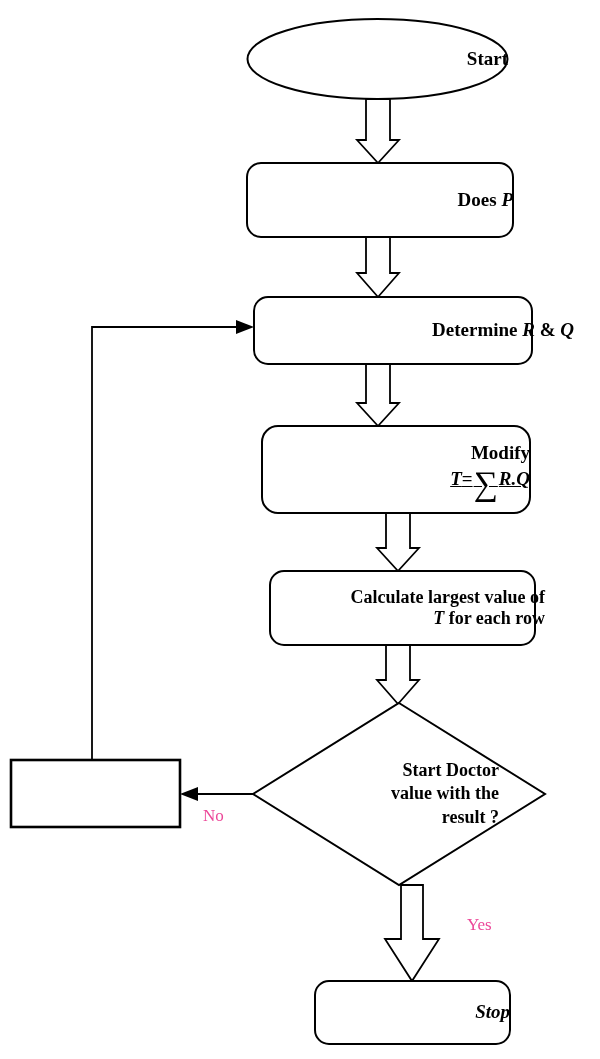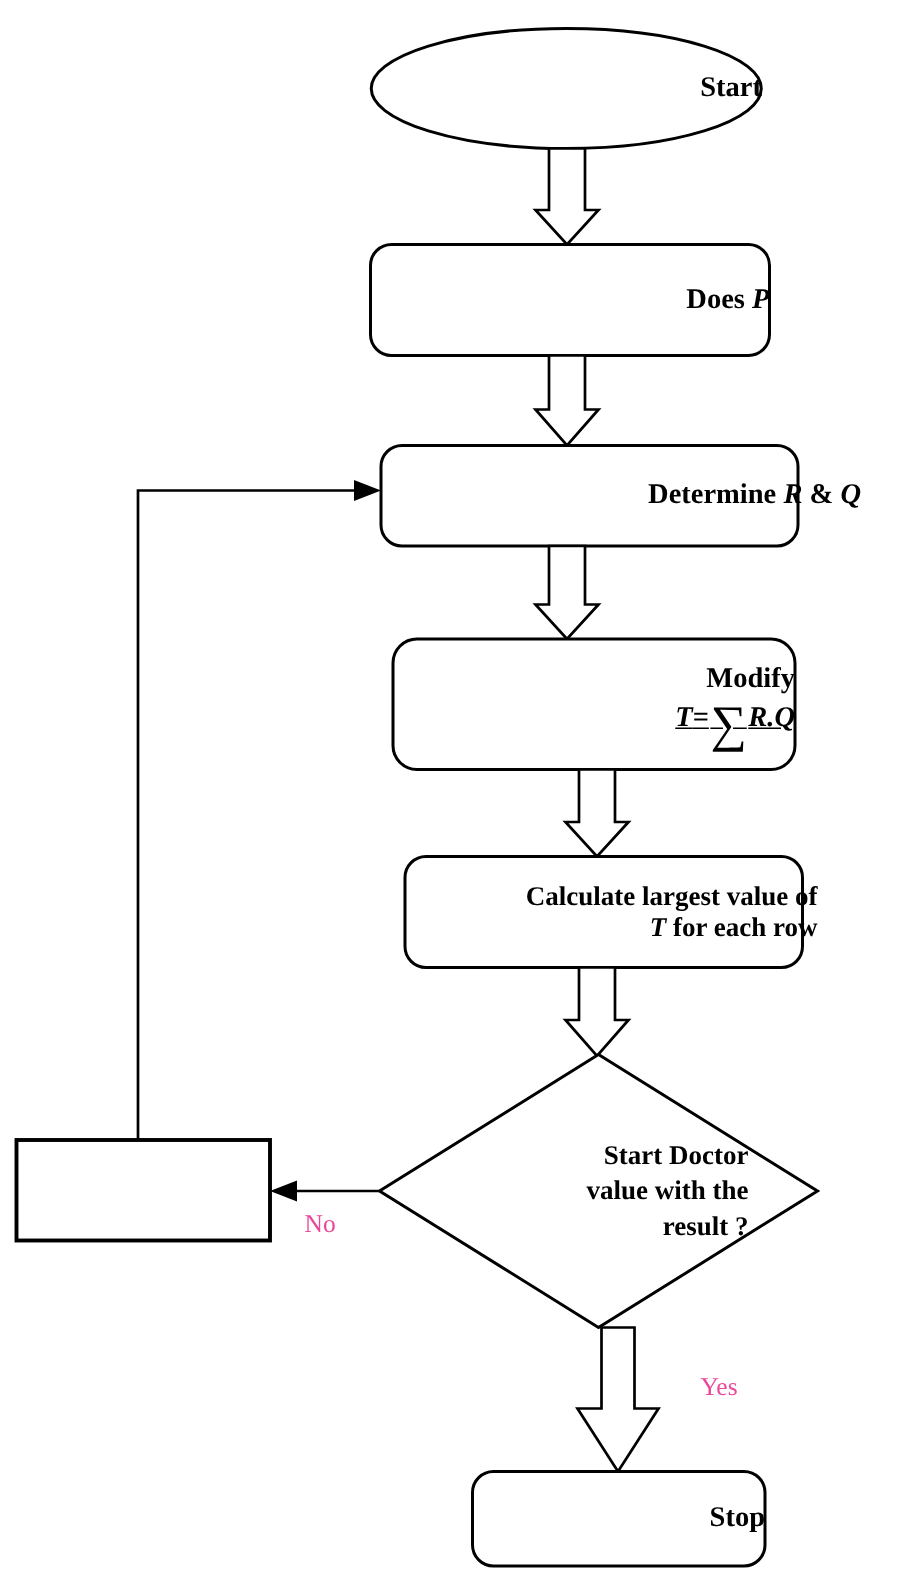--- a/index.html
+++ b/index.html
@@ -158,21 +158,21 @@
     </span>
   </div>
 
   <div class="node-label" style="left:299px; top:747px; width:200px; height:94px; font-size:18px; line-height:1.28;">
     <span class="ln">Start Doctor</span>
     <span class="ln">value with the</span>
     <span class="ln">result ?</span>
   </div>
 
 
-  <div class="node-label" style="left:315px; top:981px; width:195px; height:63px; font-size:19px;">
+  <div class="node-label" style="left:315px; top:981px; width:195px; height:63px; font-size:19px;font-style:italic;">
     <span class="ln">Stop</span>
   </div>
 
   <div class="edge-label" style="left:203px; top:806px;">
     <span>No</span>
   </div>
 
   <div class="edge-label" style="left:435px; top:915px;margin-left:32px;">
     <span>Yes</span>
   </div>

